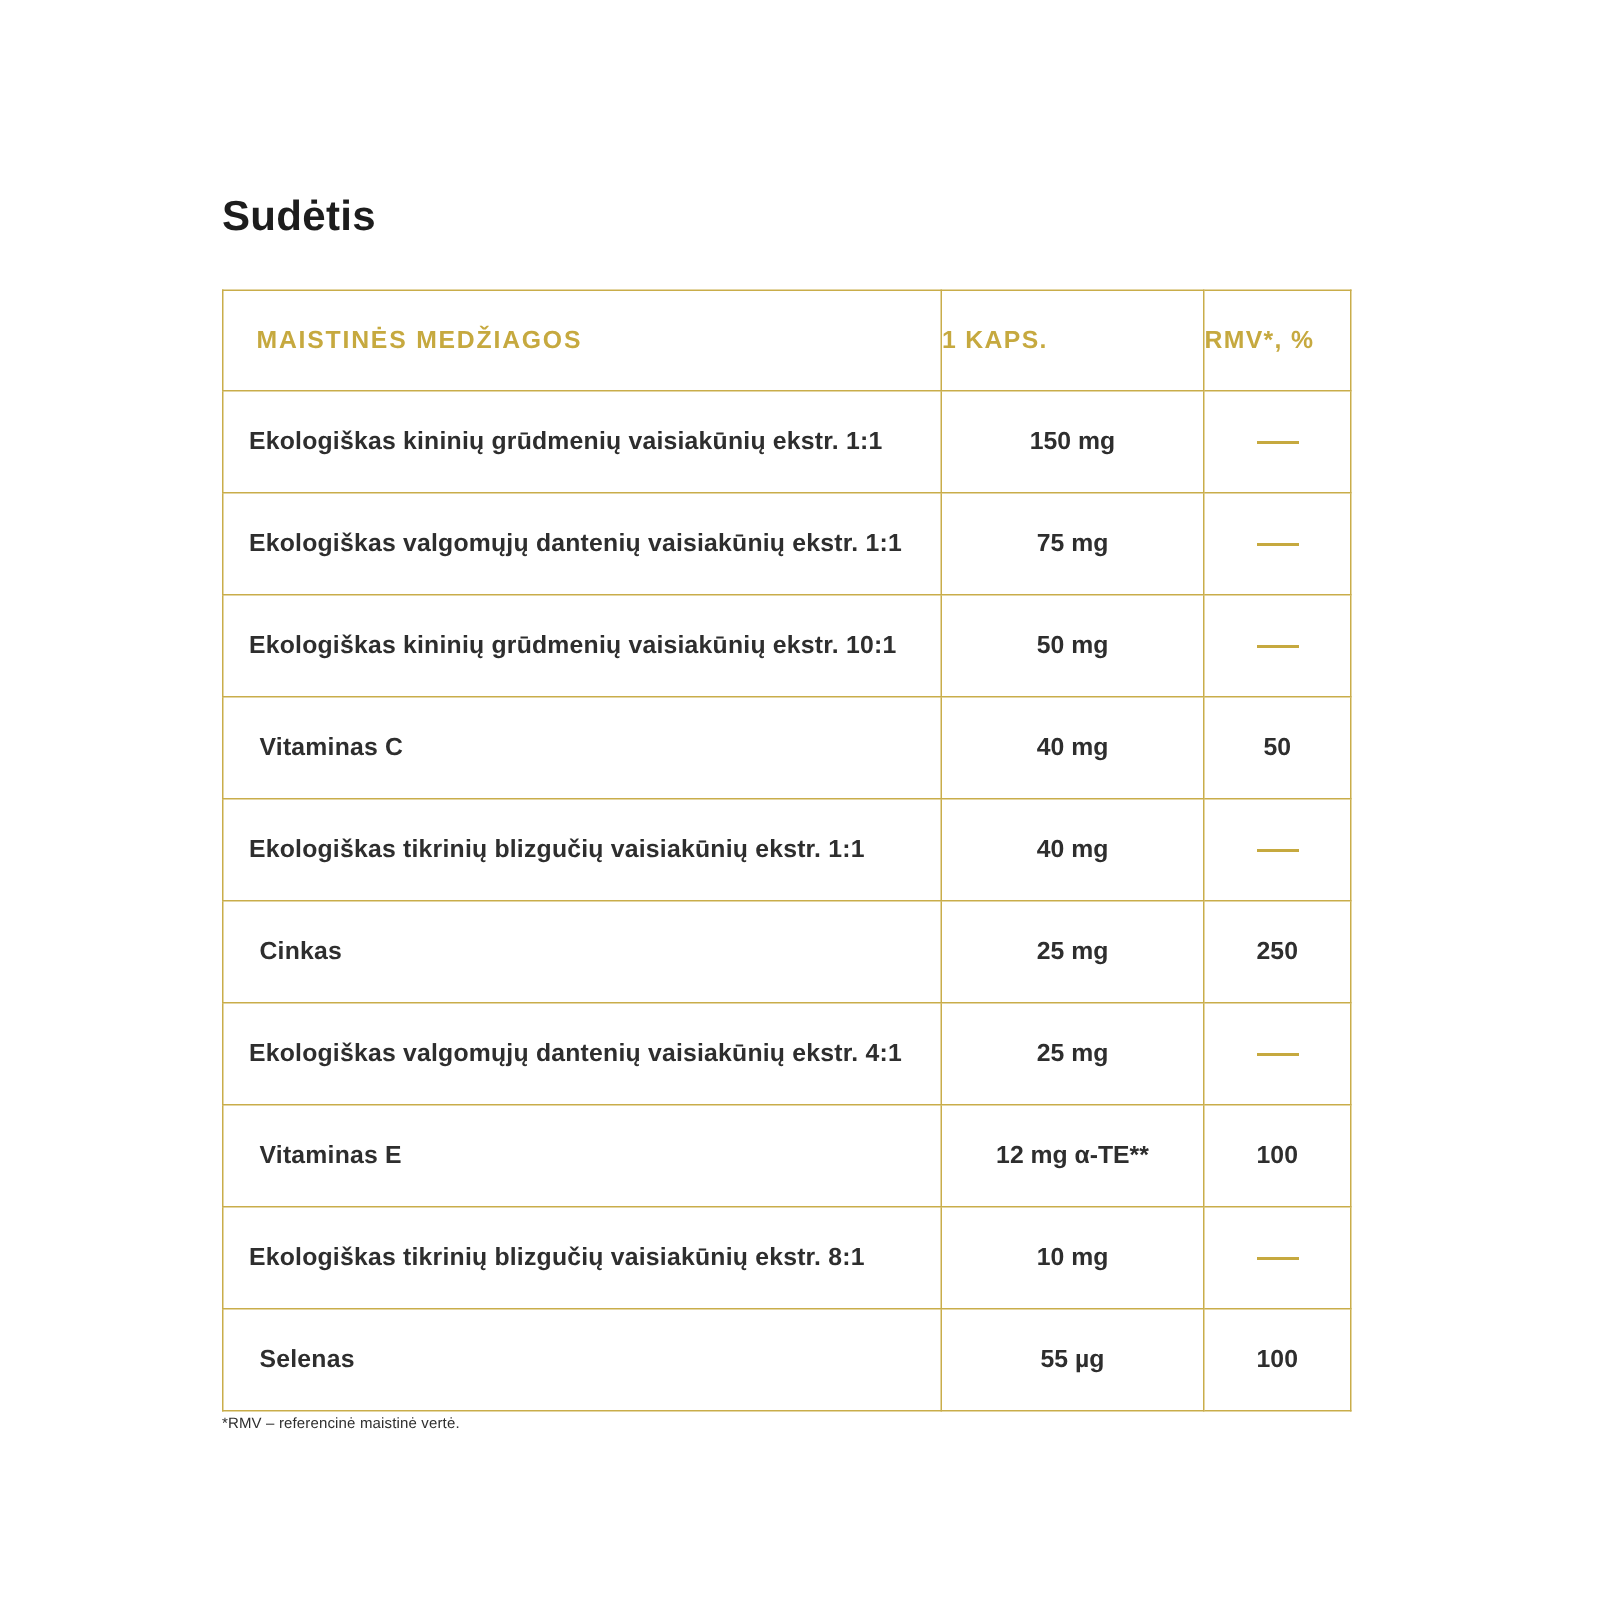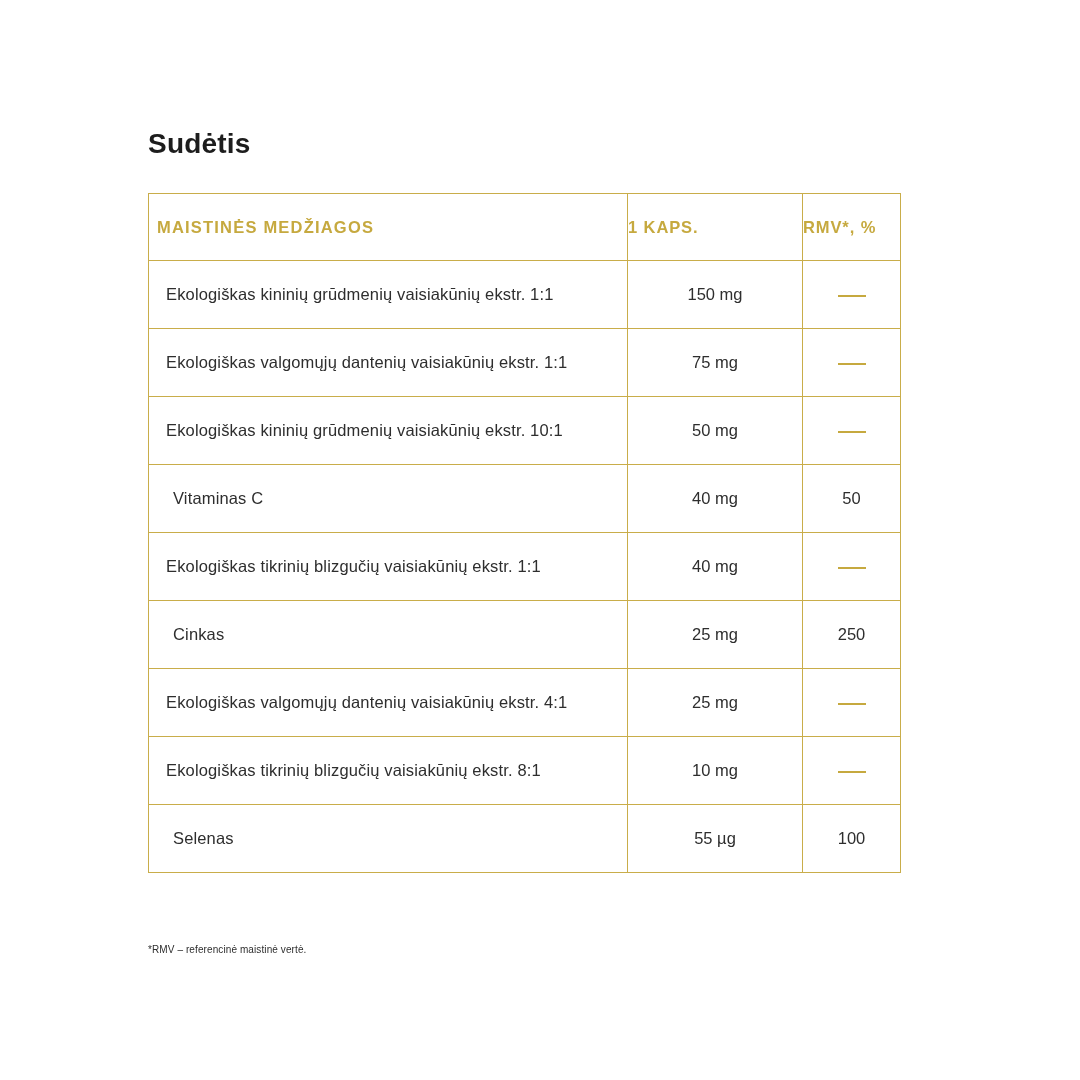--- a/index.html
+++ b/index.html
@@ -54,32 +54,32 @@
   thead th {
     height: 66px;
     color: #c6a93f;
     font-size: 16.5px;
     font-weight: bold;
     letter-spacing: 1.2px;
     text-transform: uppercase;
   }
   thead th.h-name {
     text-align: left;
-    padding-left: 8px;
+    padding-left: 22px;
   }
   thead th.h-dose,
   thead th.h-rmv {
     text-align: left;
     letter-spacing: 0.9px;
   }
   tbody td {
     height: 67px;
     font-size: 16.5px;
     color: #2e2e2e;
-    font-weight: 400;
+    font-weight: 700;
   }
   tbody td.name {
     text-align: left;
     padding-left: 17px;
     letter-spacing: 0.15px;
   }
   tbody td.name.indent {
     padding-left: 24px;
   }
   tbody td.dose,
@@ -153,20 +153,25 @@
             <td class="name indent">Cinkas</td>
             <td class="dose">25 mg</td>
             <td class="rmv">250</td>
           </tr>
           <tr>
             <td class="name">Ekologiškas valgomųjų dantenių vaisiakūnių ekstr. 4:1</td>
             <td class="dose">25 mg</td>
             <td class="rmv"><span class="dash"></span></td>
           </tr>
           <tr>
+            <td class="name indent">Vitaminas E</td>
+            <td class="dose">12 mg α-TE**</td>
+            <td class="rmv">100</td>
+          </tr>
+          <tr>
             <td class="name">Ekologiškas tikrinių blizgučių vaisiakūnių ekstr. 8:1</td>
             <td class="dose">10 mg</td>
             <td class="rmv"><span class="dash"></span></td>
           </tr>
           <tr>
             <td class="name indent">Selenas</td>
             <td class="dose">55 µg</td>
             <td class="rmv">100</td>
           </tr>
         </tbody>

